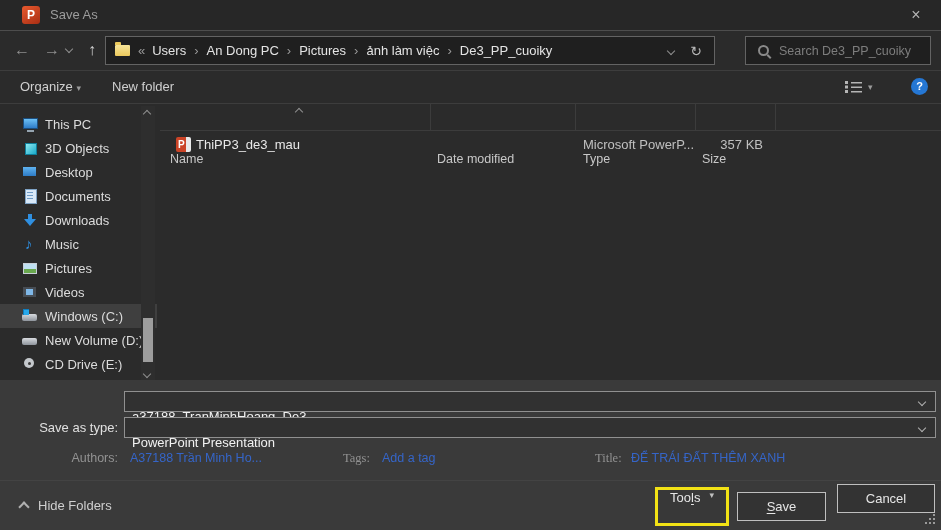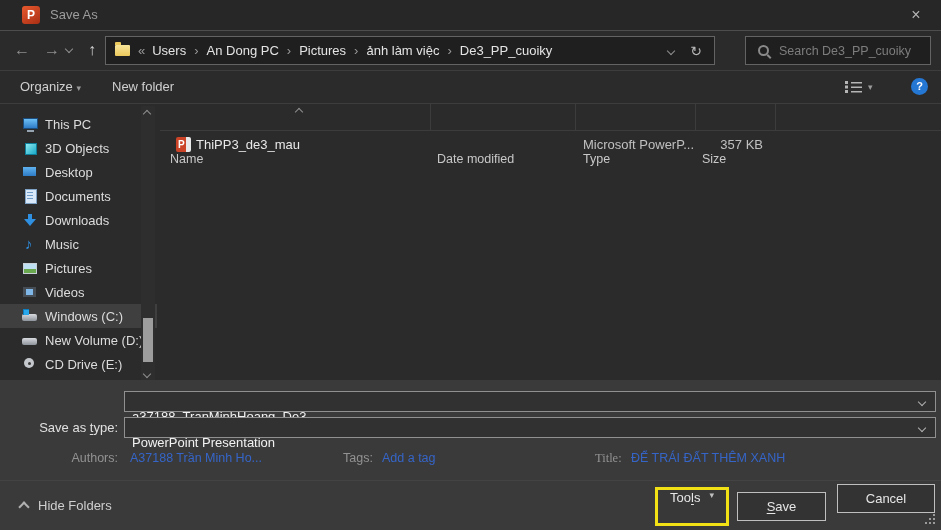--- a/index.html
+++ b/index.html
@@ -98,21 +98,21 @@
   .field{position:absolute;left:124px;width:812px;height:21px;background:#313131;border:1px solid #909090;
     box-sizing:border-box;display:flex;align-items:center;}
   .field .val{margin-left:7px;color:#f2f2f2;white-space:nowrap;margin-top:29px;}
   .field .spacer{flex:1;}
   .field .chev{margin-right:10px;border-color:#b0b0b0;}
   .row-filename{top:11px;} .row-savetype{top:37px;}
   .meta{position:absolute;top:68px;left:0;right:0;height:20px;font-size:12.5px;line-height:20px;}
   .mlabel{position:absolute;color:#929292;}
   .mlink{position:absolute;color:#3565c8;white-space:nowrap;}
   .lbl-authors{left:0;width:118px;text-align:right;} .val-authors{left:130px;}
-  .lbl-tags{left:343px;} .val-tags{left:382px;}
+  .lbl-tags{left:343px;font-family:Liberation Serif, serif;} .val-tags{left:382px;}
   .lbl-title{left:595px;font-family:Liberation Serif, serif;} .val-title{left:631px;}
   .footer-sep{position:absolute;left:0;top:100px;right:0;height:1px;background:#434343;}
   .hide-folders{position:absolute;left:20px;top:114px;height:22px;display:flex;align-items:center;color:#cfcfcf;}
   .hide-folders .chev{margin-right:10px;position:relative;top:2px;}
   .btn{position:absolute;height:29px;background:#333333;border:1px solid #bfbfbf;box-sizing:border-box;
     color:#e6e6e6;text-align:center;line-height:27px;font-size:13px;}
   .btn-save{left:737px;top:112px;width:89px;}
   .btn-cancel{left:837px;top:104px;width:98px;}
   .tools-annotation{position:absolute;left:655px;top:107px;width:74px;height:39px;border:3px solid #f2e215;box-sizing:border-box;}
   .tools-btn{width:100%;height:100%;background:#383838;display:flex;align-items:flex-start;justify-content:center;gap:9px;color:#e6e6e6;}

